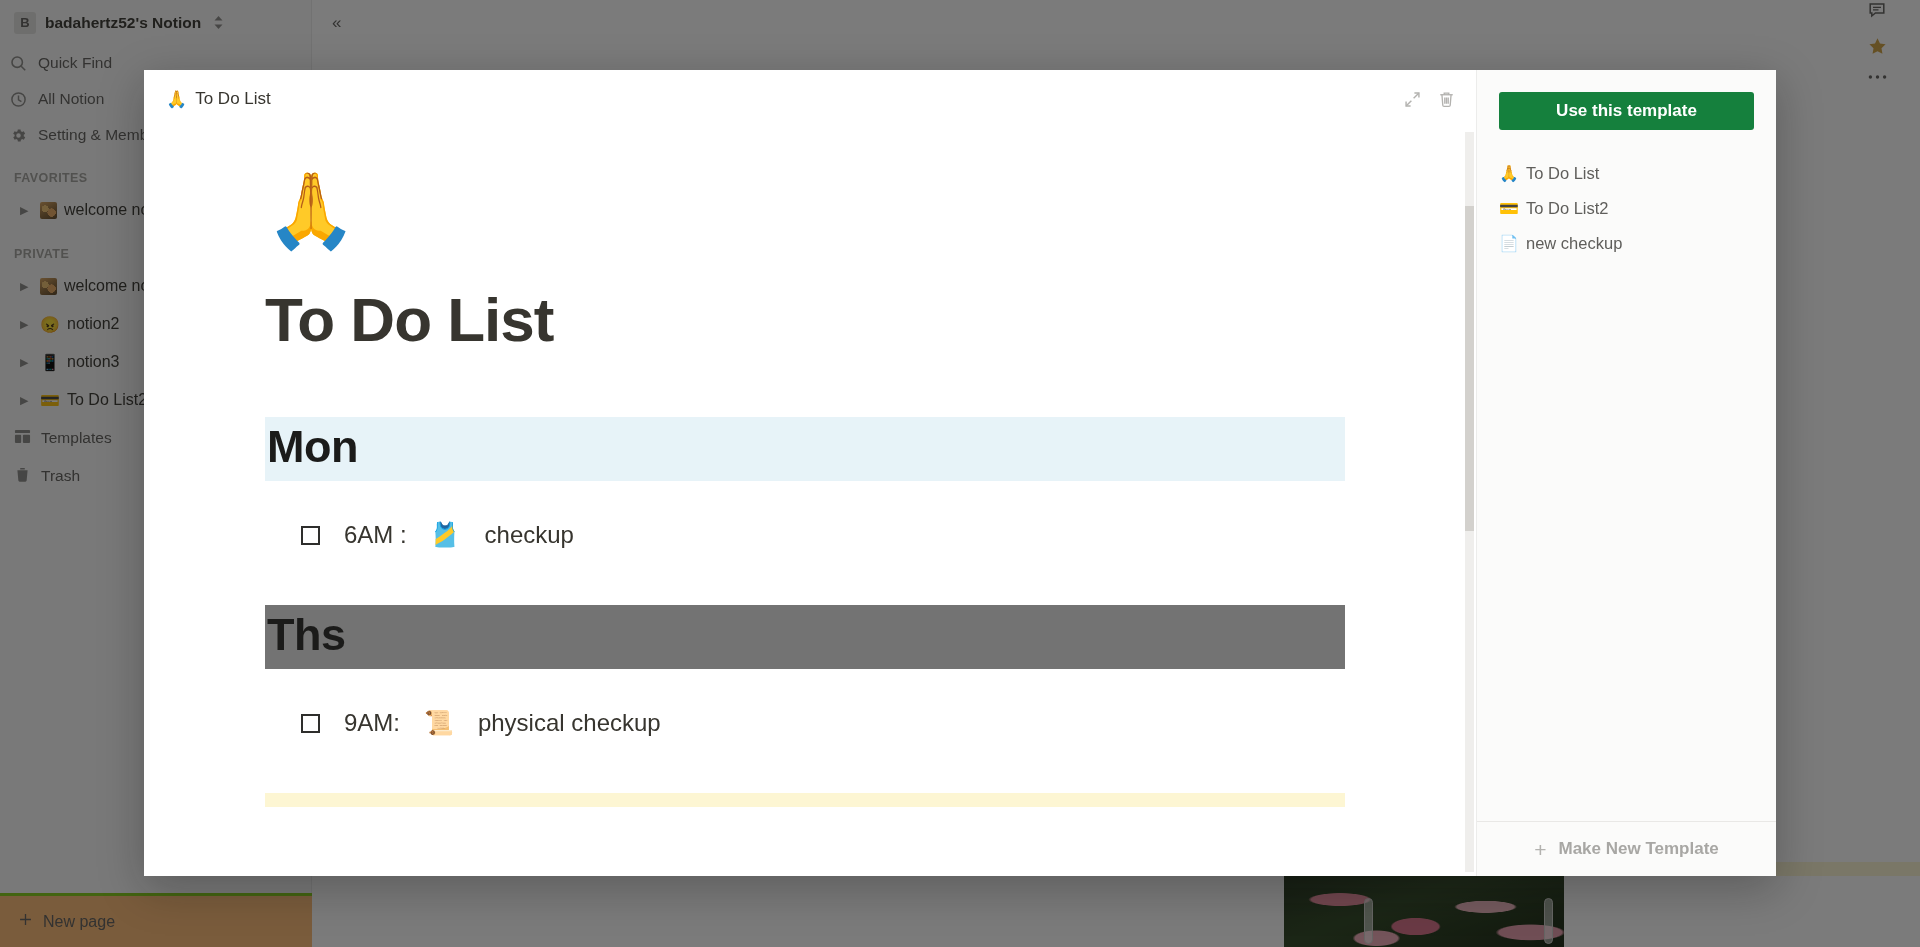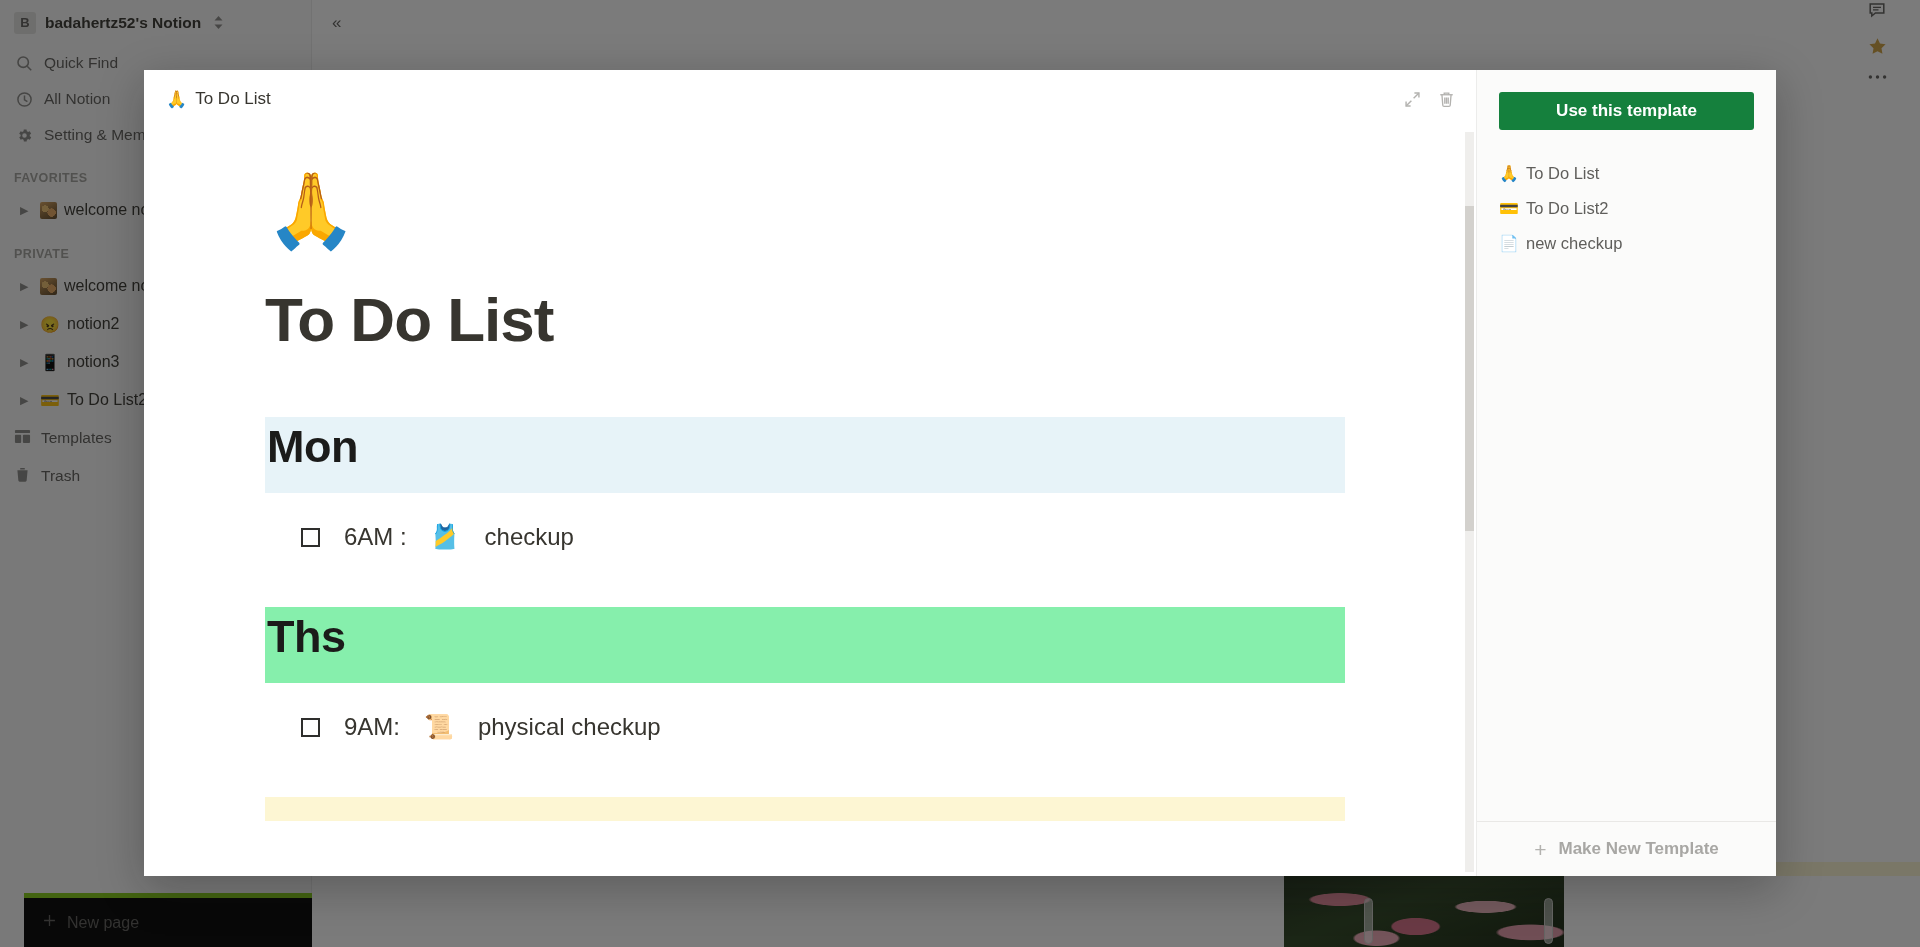--- a/index.html
+++ b/index.html
@@ -31,21 +31,21 @@
     width: 22px; height: 22px; border-radius: 3px;
     background: #e3e2e0; color: #5f5e5b;
     font-size: 13px; font-weight: 600;
     display: flex; align-items: center; justify-content: center;
   }
   .ws-name { font-size: 15.5px; font-weight: 600; color: #37352f; white-space: nowrap; }
   .ws-switch { margin-left: 3px; display: flex; flex-direction: column; gap: 2px; color: #8b8a87; }
 
   .nav-item {
     display: flex; align-items: center; gap: 10px;
-    height: 36px; padding: 0 14px;
+    height: 36px; padding: 0 8px;
     font-size: 15.5px; color: #5f5e5b;
     cursor: pointer;
   }
   .nav-item .ico { width: 20px; display: flex; align-items: center; justify-content: center; color: #8b8a87; }
 
   .section-label {
     font-size: 12.5px; font-weight: 700; letter-spacing: .4px;
     color: #a3a29e; padding: 18px 14px 6px 14px;
   }
   .page-item {
@@ -63,25 +63,24 @@
       radial-gradient(circle at 68% 62%, #e8a860 0 26%, transparent 27%),
       linear-gradient(150deg, #d9a35d 0%, #8e6a3a 55%, #5c4526 100%);
   }
   .flat-item {
     display: flex; align-items: center; gap: 10px;
     height: 38px; padding: 0 14px;
     font-size: 15.5px; color: #5f5e5b; cursor: pointer;
   }
   .new-page-bar {
     position: absolute; left: 0; bottom: 0; width: 312px; height: 54px;
-    border-top: 5px solid #84cc16;
+    border-top: 3px solid #84cc16;
     display: flex; align-items: center; gap: 10px; padding: 0 18px;
     font-size: 16px; color: #5f5e5b; cursor: pointer;
-    background: #000000;
-    margin-left: 24px;
+    background: #fdba74;
   }
 
   
   .main { position: relative; flex: 1 1 auto; height: 947px; background: #fff; overflow: hidden; }
   .topbar {
     height: 45px; display: flex; align-items: center; justify-content: space-between;
     padding: 0 22px 0 20px;
   }
   .collapse-btn { color: #5f5e5b; font-size: 17px; cursor: pointer; letter-spacing: -2px; }
   .topbar-right { display: flex; align-items: center; gap: 18px; flex-direction: column; }
@@ -126,24 +125,24 @@
   .modal-crumb .emj { font-size: 17px; }
   .modal-head-actions { display: flex; align-items: center; gap: 16px; }
   .head-ico { color: #b3b2af; cursor: pointer; display: flex; align-items: center; }
 
   .modal-scroll { position: relative; flex: 1 1 auto; overflow: hidden; }
   .doc { padding: 46px 0 0 0; }
   .doc-inner { width: 1080px; margin-left: 121px; }
   .doc-emoji { font-size: 74px; line-height: 1; margin-bottom: 36px; }
   .doc-title { font-size: 62px; font-weight: 700; color: #37352f; letter-spacing: -1px; margin-bottom: 62px; }
 
-  .day-band { padding: 4px 0 20px 2px; margin-bottom: 30px; }
+  .day-band { padding: 4px 0 8px 2px; margin-bottom: 40px; }
   .day-band h2 { font-size: 45px; font-weight: 700; color: #1b1b1a; letter-spacing: -.5px; }
   .band-blue { background: #e7f3f8; }
-  .band-green { background: #86efac; }
+  .band-green { background: #737373; }
   .band-yellow { background: #fdf6d3; }
 
   .todo-row {
     display: flex; align-items: center; gap: 24px;
     margin: 0 0 56px 36px; font-size: 24px; color: #37352f;
   }
   .chk {
     width: 19px; height: 19px; flex: 0 0 19px;
     border: 2px solid #2e2e2c; background: #fff; cursor: pointer;
   }

